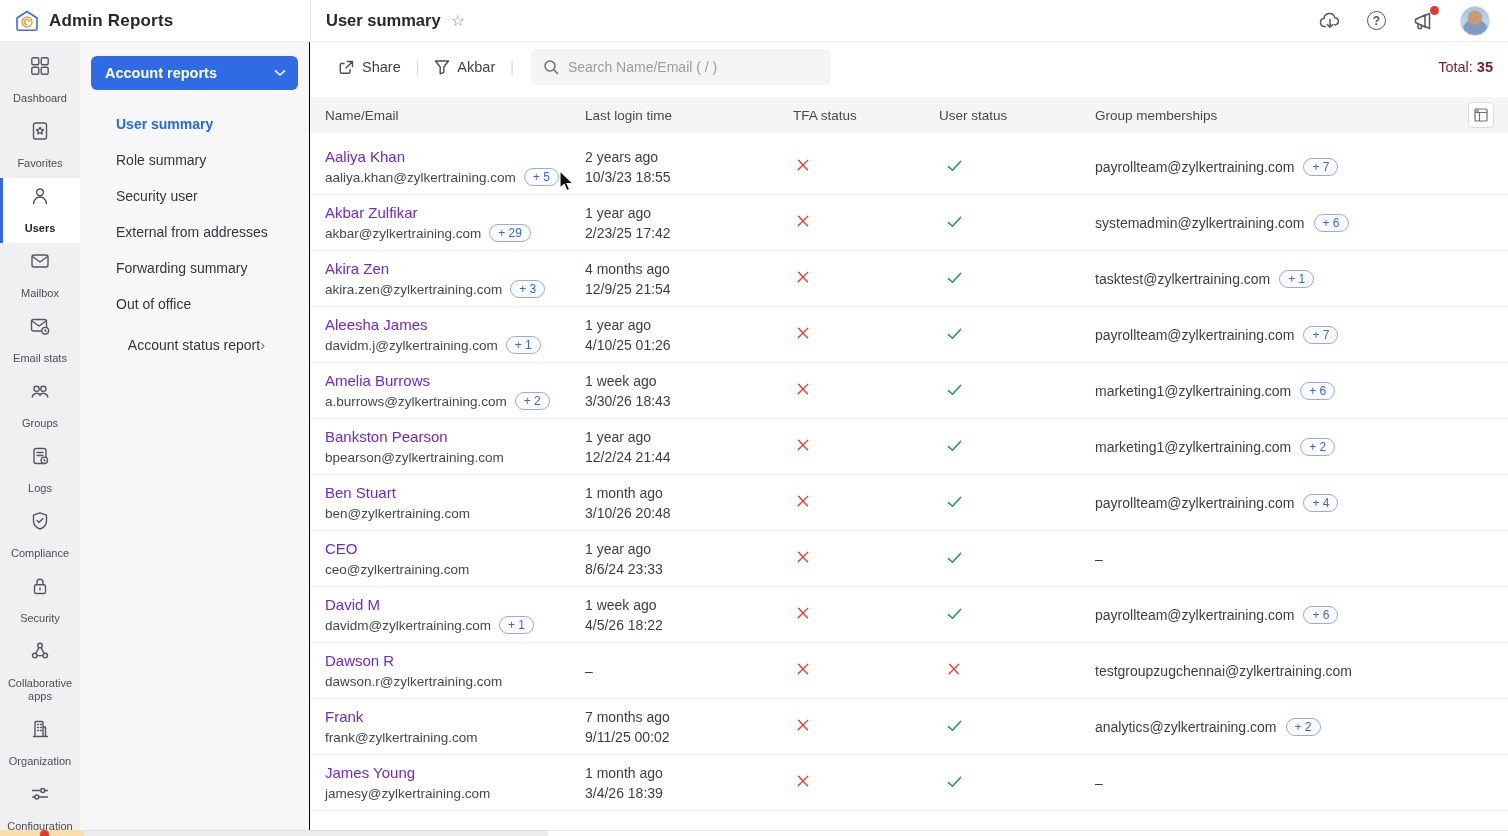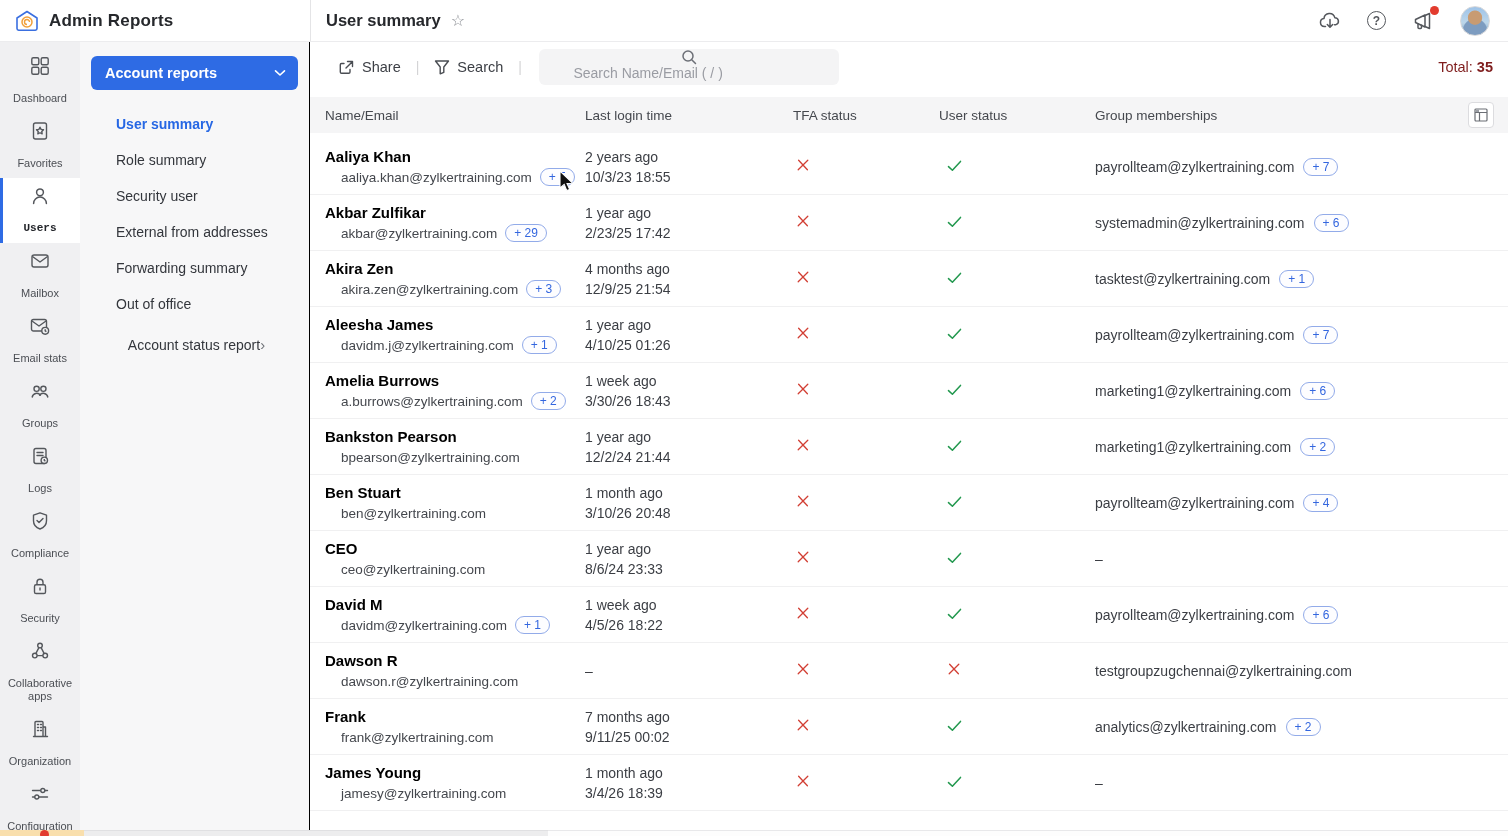--- a/index.html
+++ b/index.html
@@ -28,52 +28,52 @@
   
   .body-row { display:flex; flex:1; min-height:0; }
 
   
   .rail { width:80px; flex:0 0 80px; background:#f0f0f2; display:flex; flex-direction:column; padding-top:6px; overflow:hidden; }
   .rail-item { width:100%; display:flex; flex-direction:column; align-items:center; padding:8px 2px; cursor:pointer; position:relative; }
   .rail-item .lbl { font-size:11px; color:#4b4e54; margin-top:16px; text-align:center; line-height:13px; }
   .rail-item svg { stroke:#54575c; }
   .rail-item.active { background:#fff; }
   .rail-item.active::before { content:""; position:absolute; left:0; top:0; bottom:0; width:3px; background:#2e6be4; }
-  .rail-item.active .lbl { color:#23252a; font-weight:700;font-family:Liberation Mono, monospace; }
+  .rail-item.active .lbl { color:#23252a; font-weight:700; }
   .rail-spacer { flex:1; }
 
   
   .submenu { width:230px; flex:0 0 230px; background:#f7f7f8; border-right:1px solid #000000; padding-top:14px; overflow:hidden; }
   .acct-btn { margin:0 11px; height:34px; background:#2e6be4; border-radius:6px; display:flex; align-items:center; justify-content:space-between; padding:0 12px 0 14px; cursor:pointer; }
   .acct-btn .t { color:#fff; font-size:14.5px; font-weight:700; }
   .sub-items { margin-top:16px; }
   .sub-item { padding:10px 10px 10px 36px; font-size:14px; color:#33363c; cursor:pointer; }
   .sub-item.active { color:#2667e4; font-weight:700; }
   .sub-footer { margin-top:4px; padding:10px 20px 10px 24px; font-size:14px; color:#33363c; display:flex; align-items:center; justify-content:center; cursor:pointer; }
   .sub-footer .chev { color:#6f7278; font-size:15px; }
 
   
   .main { flex:1; min-width:0; display:flex; flex-direction:column; background:#fff; }
   .toolbar { height:50px; flex:0 0 50px; display:flex; align-items:center; padding:0 15px 0 28px; }
   .tool-link { display:flex; align-items:center; gap:7px; font-size:14.5px; color:#3c3f45; cursor:pointer; }
   .tool-sep { color:#d4d4d6; margin:0 15px; font-size:14px; }
-  .search-box { width:300px; height:36px; background:#f4f4f5; border-radius:6px; display:flex; align-items:center; padding:0 12px; margin-left:2px;flex-direction:column; }
+  .search-box { width:300px; height:36px; background:#f4f4f5; border-radius:6px; display:flex; align-items:center; padding:0 12px; margin-left:2px; }
   .search-box input { border:none; outline:none; background:transparent; font-size:14px; color:#3c3f45; margin-left:9px; width:240px; font-family:"Liberation Sans", sans-serif; }
   .search-box input::placeholder { color:#9a9ca3; }
   .total { margin-left:auto; font-size:14.5px; color:#7f1d1d; }
   .total b { font-weight:700; }
 
   
   .grid-cols { display:grid; grid-template-columns:260px 208px 146px 156px 1fr; }
   .table-head { margin-top:5px; height:36px; flex:0 0 36px; background:#f5f5f6; align-items:center; padding-left:15px; position:relative; font-size:13.5px; color:#45484e; }
   .col-btn { position:absolute; right:14px; top:5px; width:26px; height:26px; background:#fff; border:1px solid #dcdcdf; border-radius:4px; display:flex; align-items:center; justify-content:center; cursor:pointer; }
   .rows { flex:1; overflow:hidden; padding-top:6px; }
   .row { padding-left:15px; height:56px; align-items:center; border-bottom:1px solid #f0f0f1; cursor:default; }
-  .cell-name .name { font-size:15px; color:#000000; line-height:20px;font-weight:bold; }
-  .email-line { display:flex; align-items:center; gap:8px; margin-top:1px;margin-left:16px; }
+  .cell-name .name { font-size:15px; color:#6d28d9; line-height:20px; }
+  .email-line { display:flex; align-items:center; gap:8px; margin-top:1px; }
   .email { font-size:13.5px; color:#44474d; line-height:19px; }
   .badge { display:inline-flex; align-items:center; height:18px; padding:0 8px; border:1.3px solid #92abe9; border-radius:10px; color:#3366df; font-size:12px; background:#fdfdff; cursor:pointer; white-space:nowrap; }
   .cell-login { font-size:14px; color:#3b3e44; line-height:20px; }
   .cell-status.c-tfa { padding-left:3px; }
   .cell-status.c-user { padding-left:8px; }
   .cell-group { display:flex; align-items:center; gap:9px; font-size:14px; color:#3b3e44; }
 
   
   .bottom-bar { position:absolute; left:0; bottom:0; width:1508px; height:6px; z-index:50; }
   .bb-left { position:absolute; left:0; bottom:0; width:84px; height:6px; background:#f9dfad; }
@@ -260,21 +260,21 @@
               <path d="M6 4.5 H3.5 a1.2 1.2 0 0 0 -1.2 1.2 v7.3 a1.2 1.2 0 0 0 1.2 1.2 h7.3 a1.2 1.2 0 0 0 1.2-1.2 V10.5"></path>
               <path d="M9.5 2.5 h5 v5 M14.3 2.7 L8 9"></path>
             </svg>
           <span>Share</span>
         </span>
         <span class="tool-sep">|</span>
         <span class="tool-link">
           <svg width="16" height="16" viewBox="0 0 16 16" fill="none" stroke="#4a4d53" stroke-width="1.4" stroke-linejoin="round">
               <path d="M1.5 2 h13 L9.8 8 v5.3 L6.2 14.8 V8 Z"></path>
             </svg>
-          <span>Search</span>
+          <span>Akbar</span>
         </span>
         <span class="tool-sep">|</span>
         <div class="search-box">
           <svg width="16" height="16" viewBox="0 0 16 16" fill="none" stroke="#6c6f76" stroke-width="1.5" stroke-linecap="round">
               <circle cx="7" cy="7" r="5"></circle>
               <path d="M11 11 L14.5 14.5"></path>
             </svg>
           <input type="text" placeholder="Search Name/Email ( / )" style="">
         </div>
         <span class="total"><span>Total:</span> <b>35</b></span>

